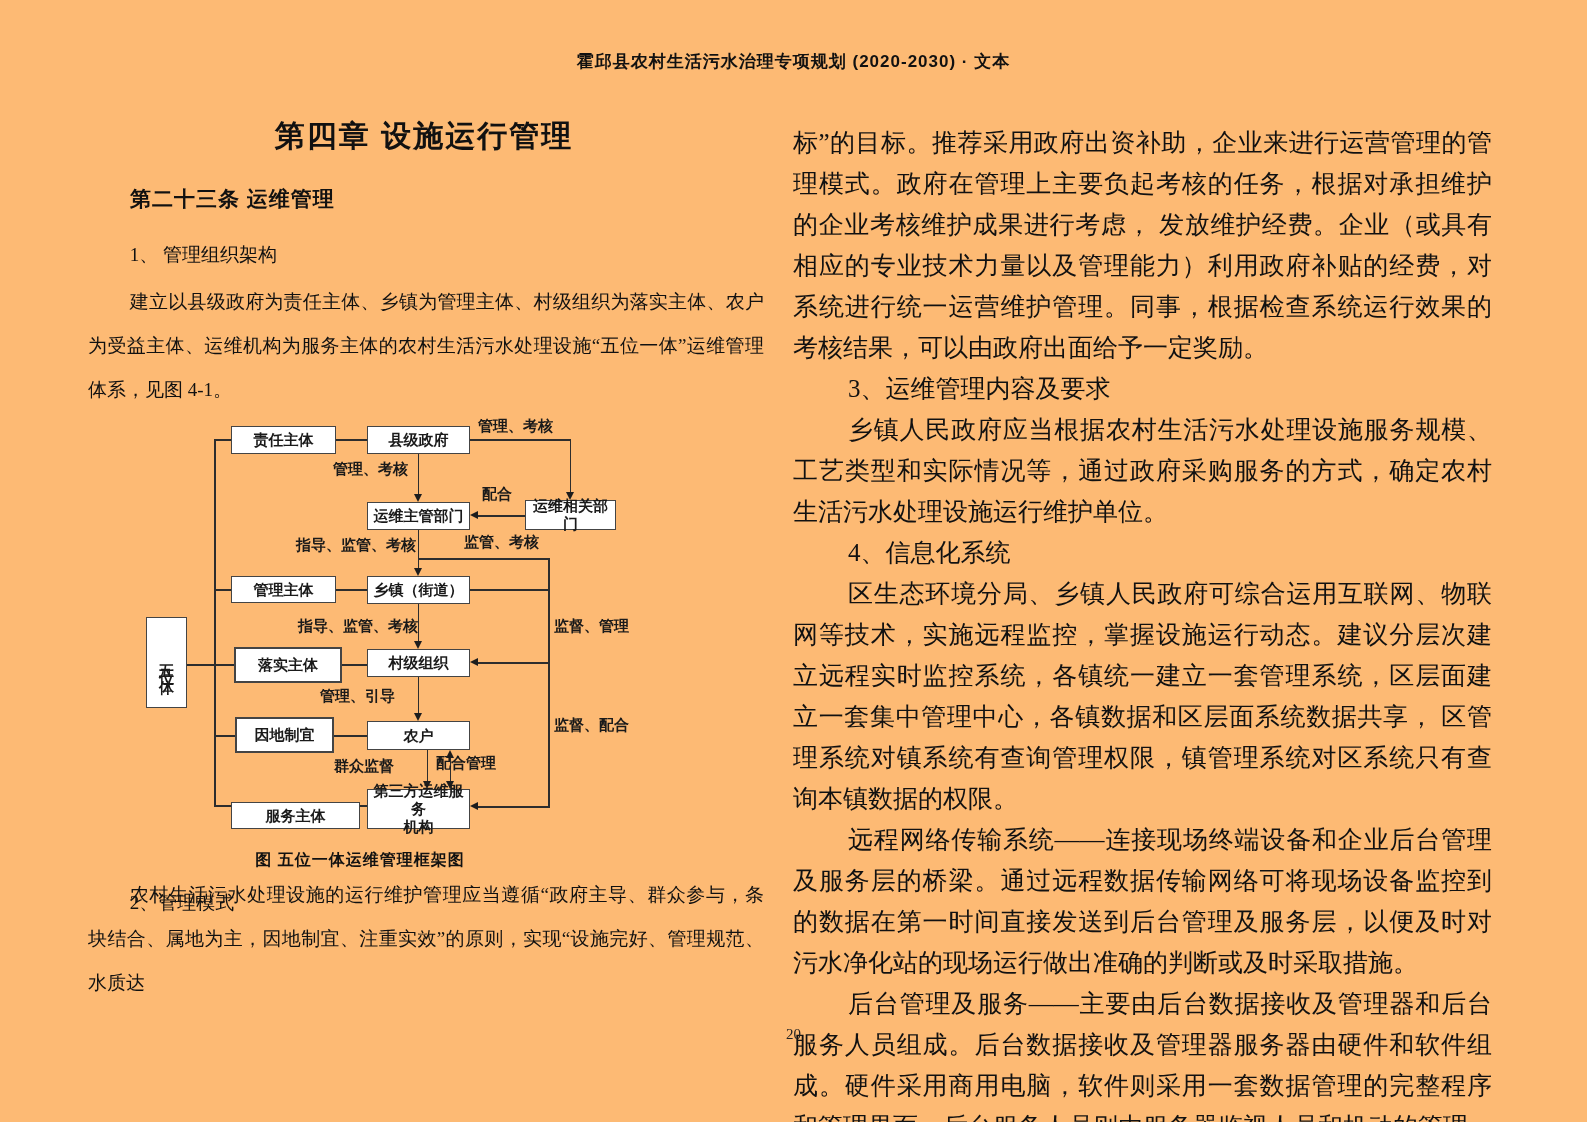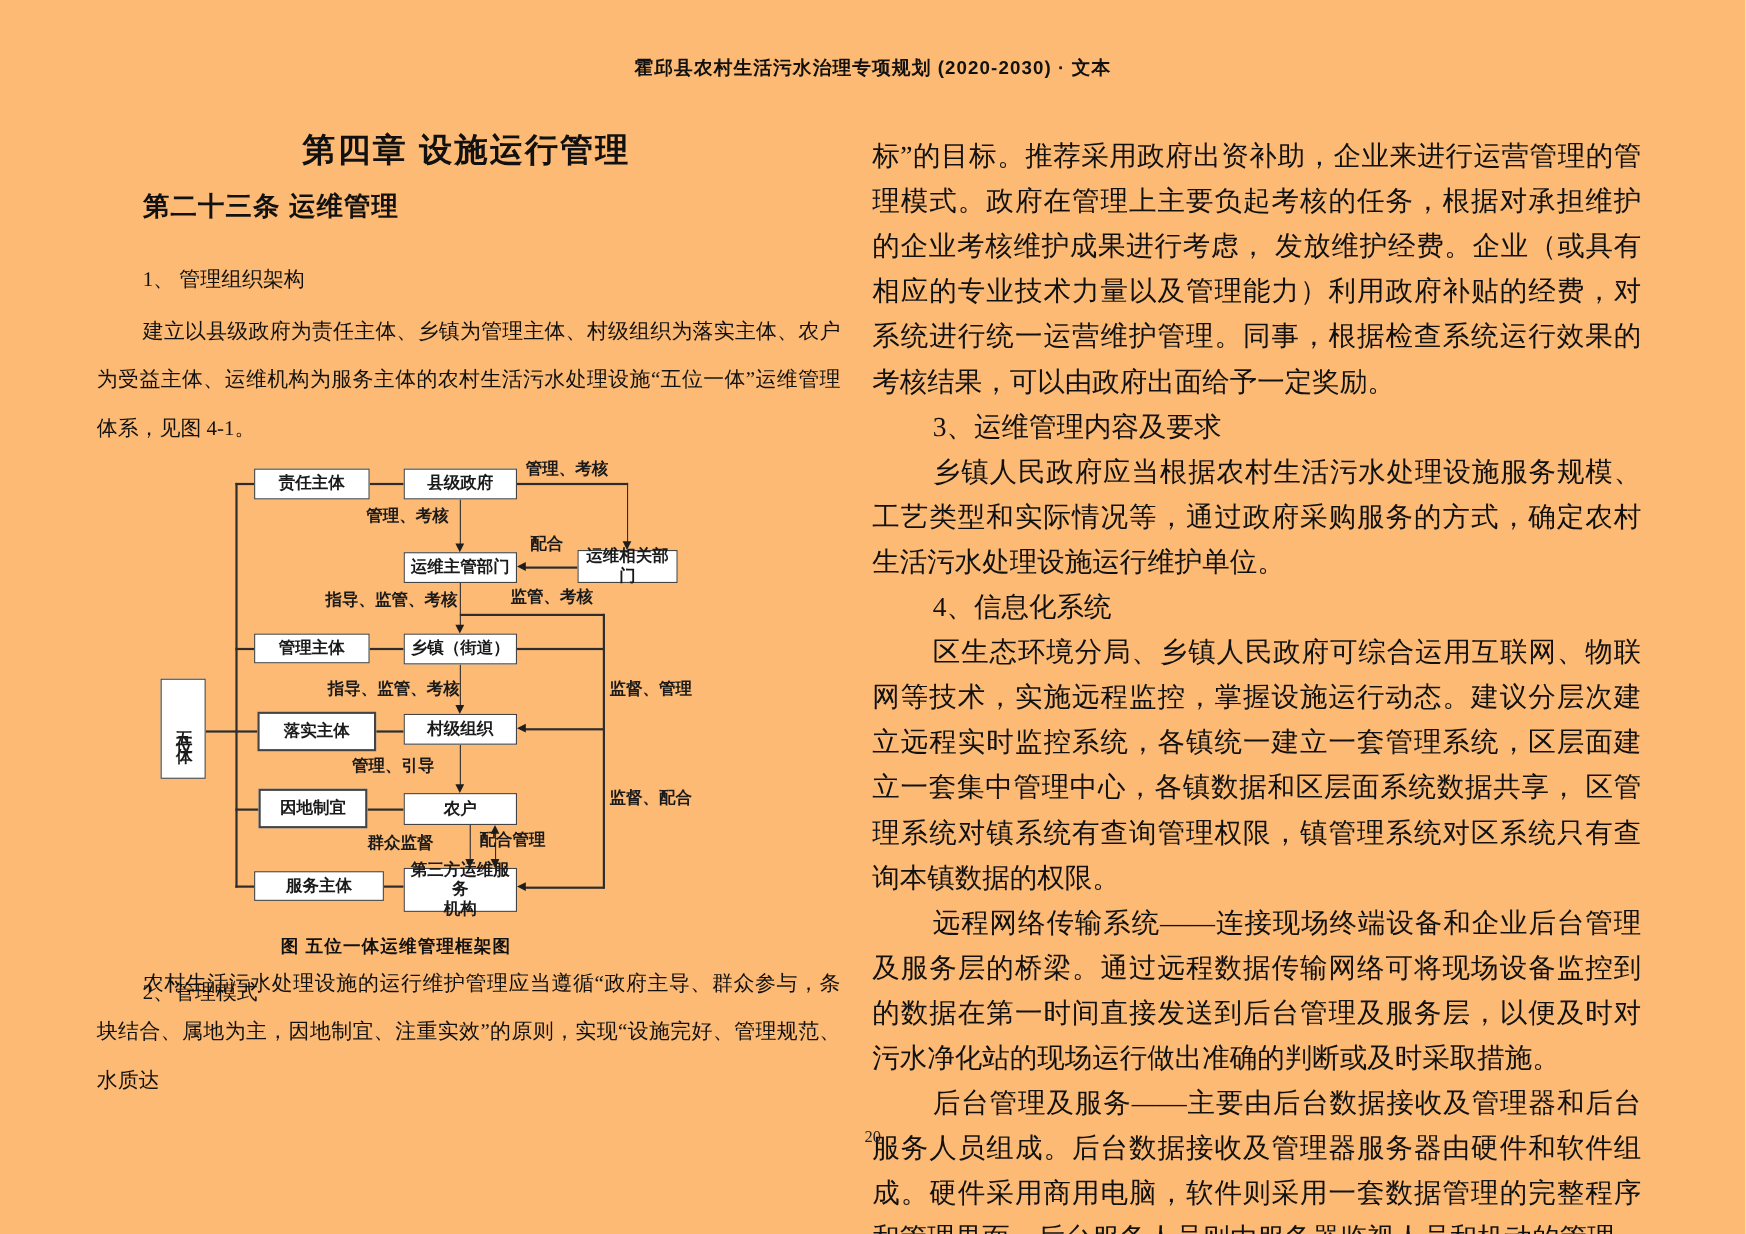--- a/index.html
+++ b/index.html
@@ -3,21 +3,21 @@
 <meta charset="utf-8">
 <style>
   html,body{margin:0;padding:0;background:#fff;}
   .page{position:relative;width:1587px;height:1122px;background:#fdba74;overflow:hidden;
         font-family:"Liberation Serif","DejaVu Serif",serif;color:#111;}
   .abs{position:absolute;}
   .header{top:50px;left:0;width:100%;text-align:center;font-weight:bold;font-size:17px;
           font-family:"Liberation Sans","DejaVu Sans",sans-serif;letter-spacing:1px;}
   .chapter-title{top:116px;left:88px;width:672px;text-align:center;font-size:30px;font-weight:bold;
           font-family:"Liberation Sans","DejaVu Sans",sans-serif;letter-spacing:2px;}
-  .section-heading{top:171px;left:130px;font-size:24px;font-weight:bold;
+  .section-heading{top:185px;left:130px;font-size:21px;font-weight:bold;
           font-family:"Liberation Sans","DejaVu Sans",sans-serif;letter-spacing:1px;}
   .lcol-item{left:88px;width:676px;font-size:19px;line-height:44px;text-indent:2.2em;}
   .lcol-para{left:88px;width:676px;font-size:19px;line-height:44px;text-indent:2.2em;
              text-align:justify;}
   .rcol{top:122px;left:793px;width:699px;font-size:25px;line-height:41px;}
   .rcol p{margin:0;text-align:justify;}
   .rcol p.ind{text-indent:2.2em;}
   .caption{top:850px;left:90px;width:540px;text-align:center;font-weight:bold;font-size:16px;
            font-family:"Liberation Sans","DejaVu Sans",sans-serif;letter-spacing:1px;}
   .footer{top:1026px;left:0;width:100%;text-align:center;font-size:15px;color:#222;}
@@ -99,21 +99,21 @@
     <div class="arr down" style="left:315.5px;top:376px;"></div>
 
     <div class="ln h" style="left:347px;top:401px;width:72px;"></div>
     <div class="arr left" style="left:340px;top:397px;"></div>
 
     <div class="box vert" style="left:16px;top:212px;width:41px;height:91px;">五位一体</div>
     <div class="box" style="left:101px;top:21px;width:105px;height:28px;">责任主体</div>
     <div class="box" style="left:101px;top:171px;width:105px;height:27px;">管理主体</div>
     <div class="box thick" style="left:104px;top:242px;width:108px;height:36px;">落实主体</div>
     <div class="box thick" style="left:105px;top:312px;width:99px;height:36px;">因地制宜</div>
-    <div class="box" style="left:101px;top:387px;width:118px;height:27px;">服务主体</div>
+    <div class="box" style="left:101px;top:397px;width:129px;height:27px;">服务主体</div>
     <div class="box" style="left:237px;top:21px;width:103px;height:28px;">县级政府</div>
     <div class="box" style="left:237px;top:97px;width:103px;height:28px;">运维主管部门</div>
     <div class="box" style="left:395px;top:95px;width:91px;height:30px;">运维相关部门</div>
     <div class="box" style="left:237px;top:171px;width:103px;height:28px;">乡镇（街道）</div>
     <div class="box" style="left:237px;top:244px;width:103px;height:28px;">村级组织</div>
     <div class="box" style="left:237px;top:316px;width:103px;height:29px;">农户</div>
     <div class="box" style="left:237px;top:384px;width:103px;height:40px;">第三方运维服务
 机构</div>
 
     <div class="elbl" style="left:348px;top:12px;">管理、考核</div>

